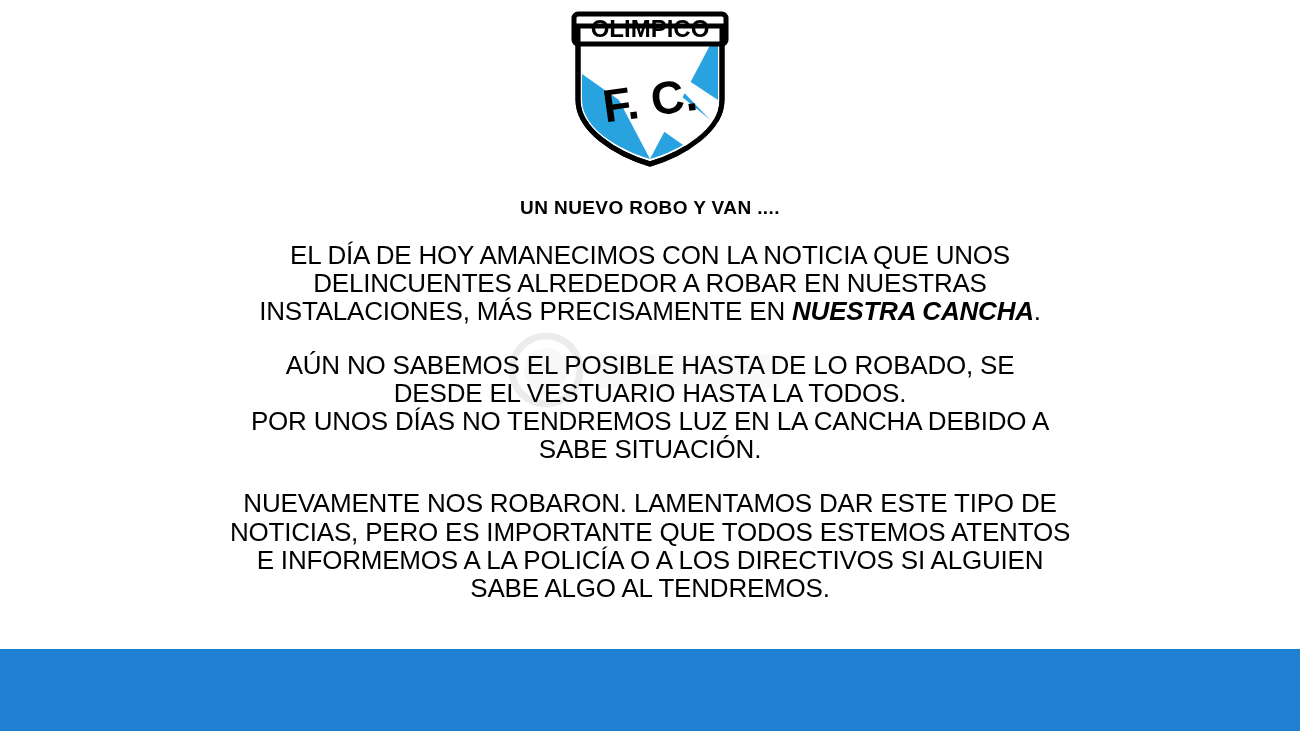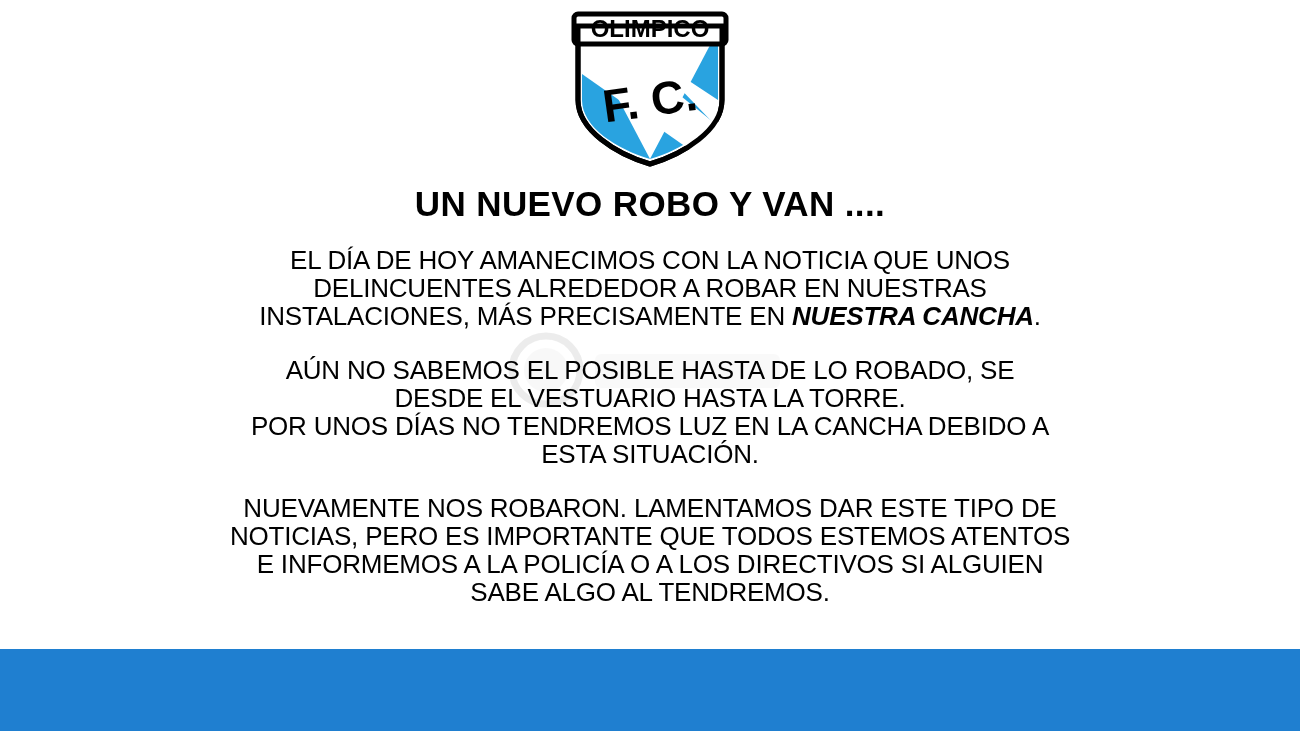--- a/index.html
+++ b/index.html
@@ -37,24 +37,24 @@
 
   
   .content {
     text-align: center;
     color: #000000;
     padding: 0 30px;
     position: relative;
     z-index: 2;
   }
   .headline {
-    font-size: 35px;
+    font-size: 19px;
     font-weight: bold;
     letter-spacing: 0.4px;
-    margin: 17px 0 0 0;
+    margin: 30px 0 0 0;
     line-height: 1.1;
   }
   .para {
     font-size: 26px;
     line-height: 1.08;
     margin: 18px 0 0 0;
     letter-spacing: -0.2px;
     font-weight: 400;
   }
   .para.p1 { margin-top: 22px; }
@@ -131,23 +131,23 @@
     <div class="headline">UN NUEVO ROBO Y VAN ....</div>
 
     <div class="para p1">
       <span class="line">EL DÍA DE HOY AMANECIMOS CON LA NOTICIA QUE UNOS</span>
       <span class="line">DELINCUENTES ALREDEDOR A ROBAR EN NUESTRAS</span>
       <span class="line"><span>INSTALACIONES, MÁS PRECISAMENTE EN </span><span class="emph">NUESTRA CANCHA</span><span>.</span></span>
     </div>
 
     <div class="para p2">
       <span class="line">AÚN NO SABEMOS EL POSIBLE HASTA DE LO ROBADO, SE</span>
-      <span class="line">DESDE EL VESTUARIO HASTA LA TORRE.</span>
+      <span class="line">DESDE EL VESTUARIO HASTA LA TODOS.</span>
       <span class="line">POR UNOS DÍAS NO TENDREMOS LUZ EN LA CANCHA DEBIDO A</span>
-      <span class="line">ESTA SITUACIÓN.</span>
+      <span class="line">SABE SITUACIÓN.</span>
     </div>
 
     <div class="para p3">
       <span class="line">NUEVAMENTE NOS ROBARON. LAMENTAMOS DAR ESTE TIPO DE</span>
       <span class="line">NOTICIAS, PERO ES IMPORTANTE QUE TODOS ESTEMOS ATENTOS</span>
       <span class="line">E INFORMEMOS A LA POLICÍA O A LOS DIRECTIVOS SI ALGUIEN</span>
       <span class="line">SABE ALGO AL TENDREMOS.</span>
     </div>
 
   </div>

